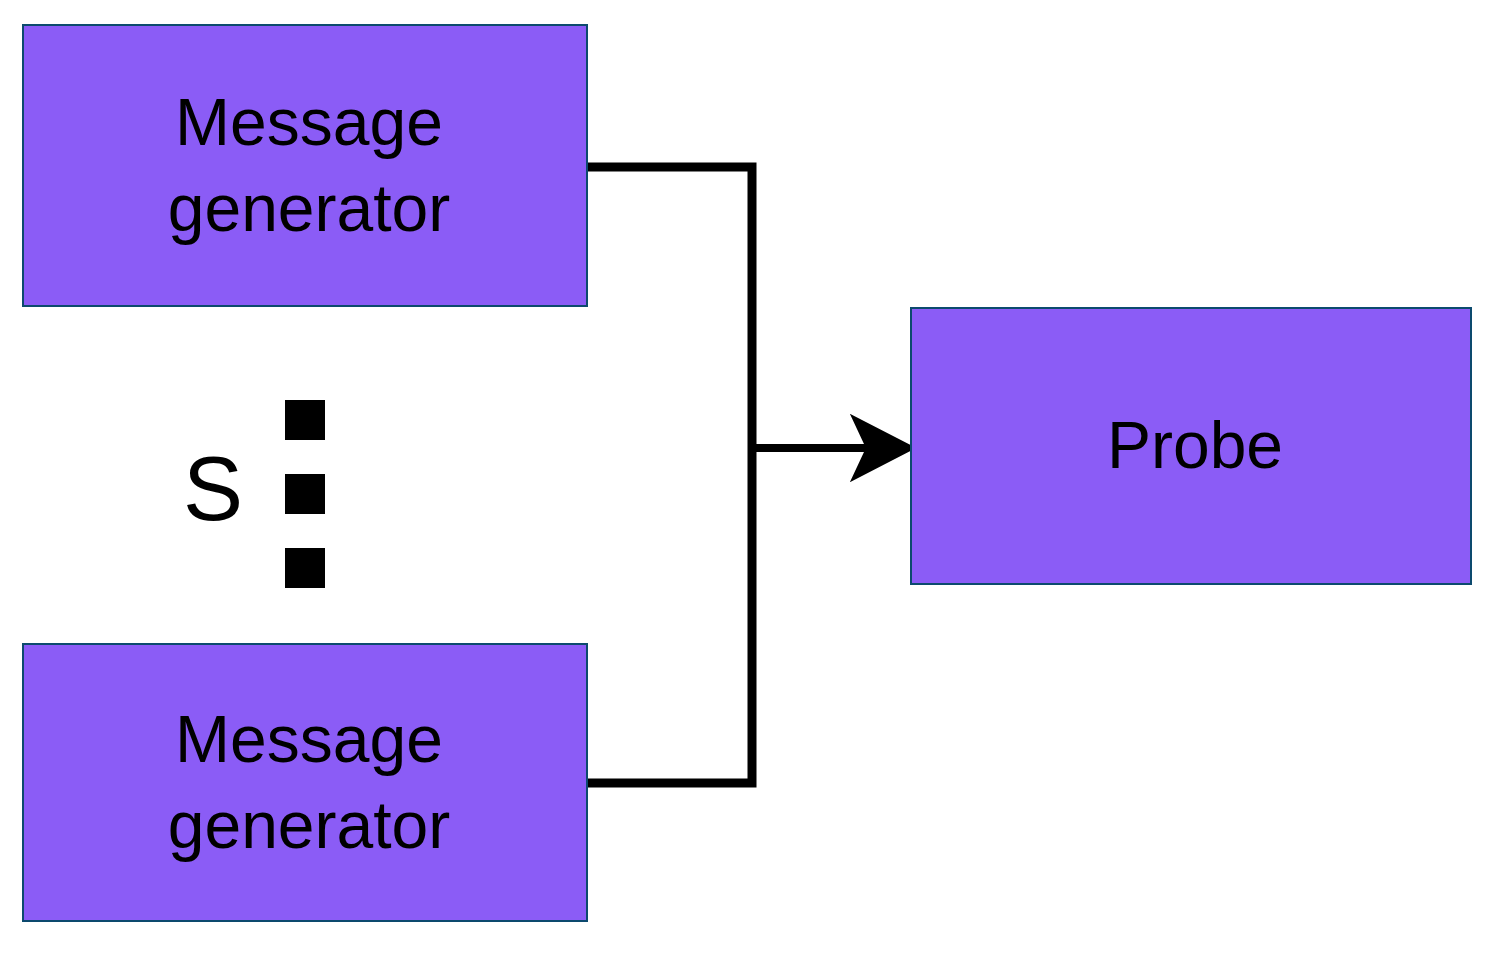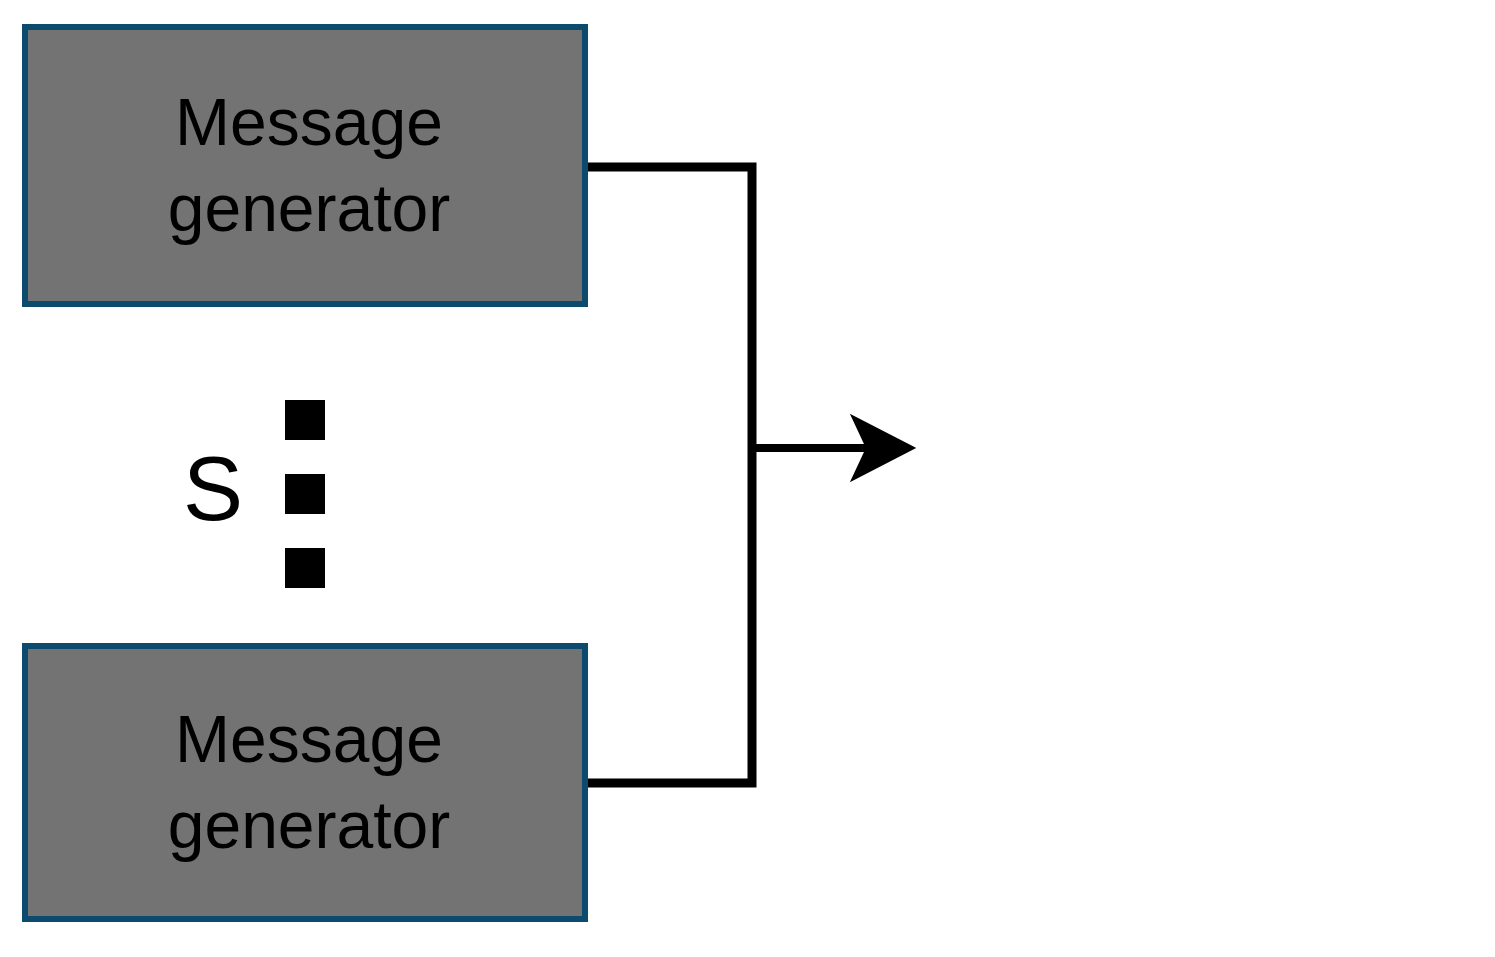--- a/index.html
+++ b/index.html
@@ -17,22 +17,22 @@
   }
   .connector-layer {
     position: absolute;
     top: 0;
     left: 0;
     width: 1495px;
     height: 957px;
   }
   .node {
     position: absolute;
-    background: #737373;
-    border: 6px solid #0c4a6e;
+    background: #8b5cf6;
+    border: 2px solid #0c4a6e;
     box-sizing: border-box;
     display: flex;
     align-items: center;
     justify-content: center;
     text-align: center;
     padding-left: 8px;
   }
   .node-label {
     font-size: 66px;
     line-height: 1.3;
@@ -91,14 +91,17 @@
   <div class="ellipsis-icon">
     <div class="ellipsis-square"></div>
     <div class="ellipsis-square"></div>
     <div class="ellipsis-square"></div>
   </div>
 
   <div class="node box-bottom">
     <div class="node-label">Message generator</div>
   </div>
 
+  <div class="node box-probe">
+    <div class="node-label">Probe</div>
+  </div>
 
 </div>
 
 </body></html>

